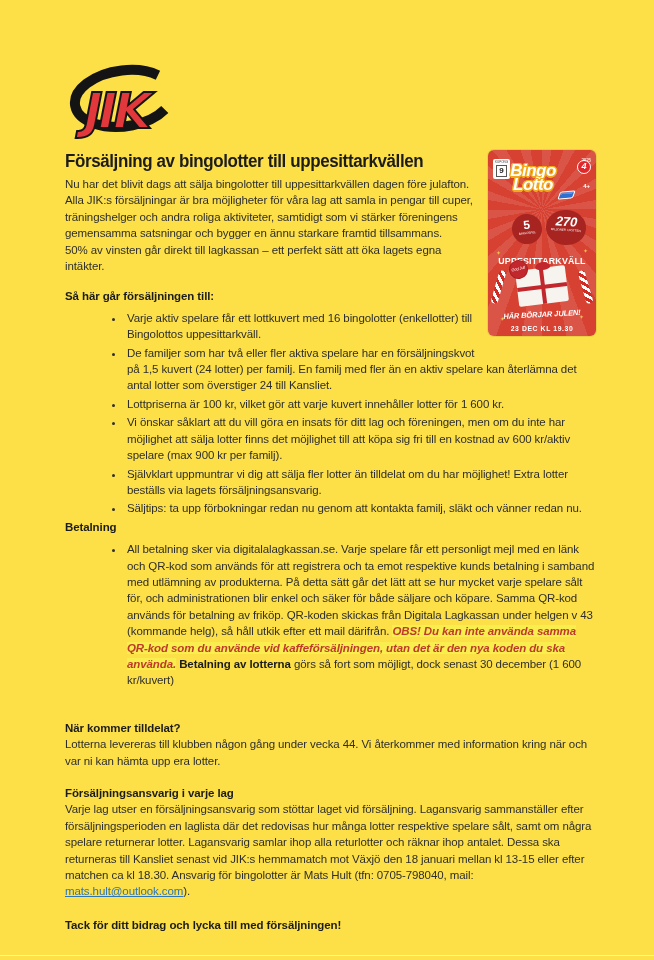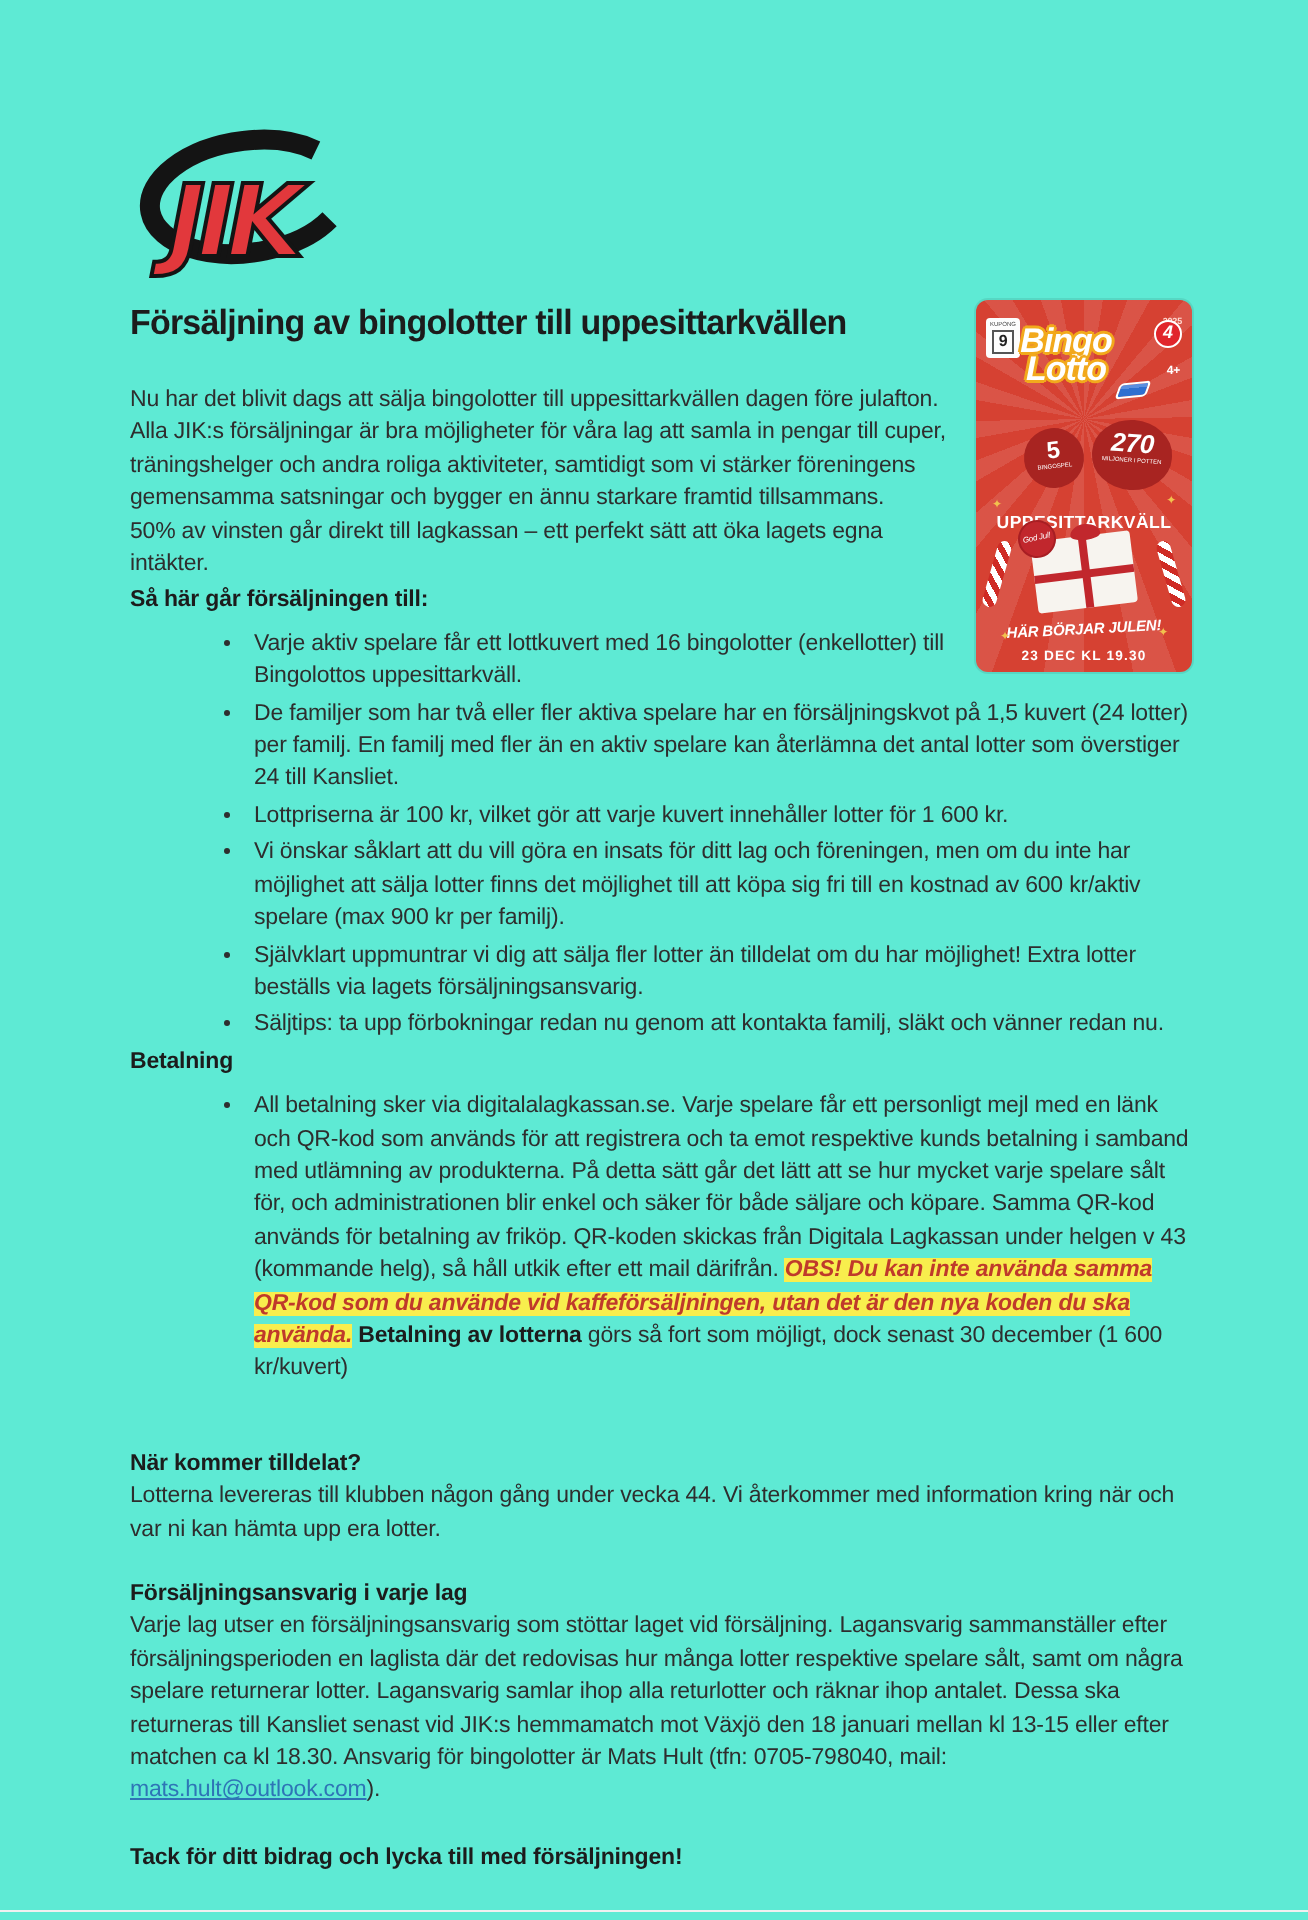--- a/index.html
+++ b/index.html
@@ -1,44 +1,44 @@
 <!DOCTYPE html>
 <html><head>
 <meta charset="utf-8">
 <style>
   * { box-sizing: border-box; margin: 0; padding: 0; }
   html,body { background:#ffffff; }
   .page {
     position: relative;
     width: 654px; height: 960px;
-    background: #5eead4;
+    background: #fde047;
     font-family: "Liberation Sans", sans-serif;
     color: #2e2e2e;
     overflow: hidden;
   }
   .page::after{
     content:""; position:absolute; left:0; right:0; bottom:4px; height:1px; background:#f0f0f0;
   }
 
   
   .logo-wrap { padding: 64px 0 8px 60px; height: 150px; }
 
   
   .content { padding: 0 58px 0 65px; font-size: 11.5px; line-height: 16.4px; letter-spacing: -0.1px; }
 
   .doc-title {
     font-size: 17.5px; line-height: 22px; font-weight: 700; color:#1c1c1c;
     letter-spacing: -0.4px; transform: scaleX(0.97); transform-origin: left center;
     white-space: nowrap;
   }
 
-  .intro { margin-top: 20px; }
+  .intro { margin-top: 4px; }
 
   h2.sec { font-size: 11.5px; font-weight: 700; color:#1c1c1c; }
-  .sec-how   { margin-top: 2px; }
+  .sec-how   { margin-top: 14px; }
   .sec-pay   { }
   .sec-del   { margin-top: 31px; }
   .sec-resp  { margin-top: 16px; }
 
   ul.blist { margin-top: 5px; padding-left: 60px; list-style: disc; }
   ul.blist li { padding-left: 2px; margin-bottom: 2px; }
   ul.blist.single { margin-top: 6px; }
 
   .hl {
     background: #f8ee4d;

